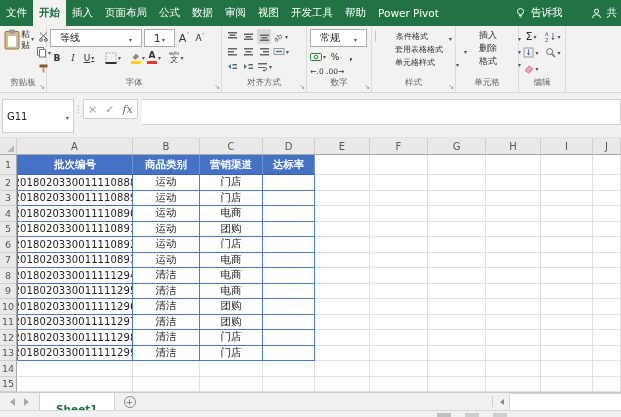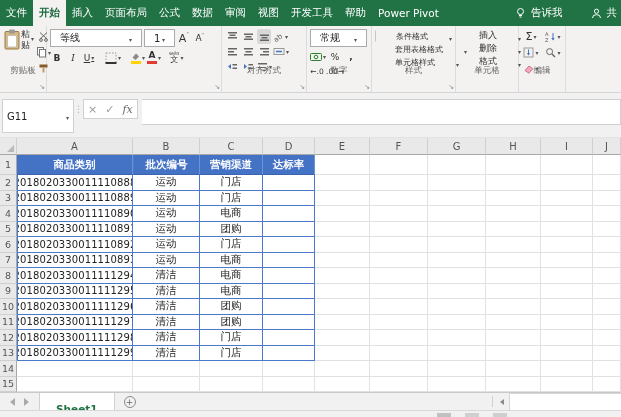--- a/index.html
+++ b/index.html
@@ -12,21 +12,21 @@
 .tabs{display:flex;align-items:stretch}
 .tab{padding:12px 6px;display:flex;align-items:center;font-size:10.5px;white-space:nowrap;cursor:default}
 .tab.active{background:#f3f2f1;color:#1e6b40;font-weight:bold}
 .tabbar-right{margin-left:auto;display:flex;align-items:center;gap:5px;padding-right:4px;font-size:10.5px}
 .tabbar-right .lbl{white-space:nowrap}
 .icon16{display:inline-flex;align-items:center;justify-content:center}
 
 
 .ribbon{height:67px;background:#f3f2f1;border-bottom:1px solid #d5d5d5;display:flex;align-items:stretch}
 .group{position:relative;border-right:1px solid #dcdcdc;padding:3px 3px 12px;flex-shrink:0}
-.glabel{position:absolute;left:0;right:0;bottom:16px;height:12px;line-height:12px;text-align:center;font-size:8.5px;color:#666;white-space:nowrap;overflow:hidden}
+.glabel{position:absolute;left:0;right:0;bottom:4px;height:12px;line-height:12px;text-align:center;font-size:8.5px;color:#666;white-space:nowrap;overflow:hidden}
 .dlg{position:absolute;right:1px;bottom:1px;font-size:7px;color:#8a8a8a;line-height:1}
 .row{display:flex;align-items:center;gap:2px}
 .dd::after{content:"▾";font-size:6px;color:#555;margin-left:1px}
 .sbtn{min-width:14px;height:15px;display:inline-flex;align-items:center;justify-content:center;border-radius:2px;font-size:9px;color:#333}
 .combo{background:#fff;border:1px solid #ababab;height:18px;display:flex;align-items:center;font-size:10px;padding:0 9px;color:#222}
 .combo .cv{flex:1;overflow:hidden;white-space:nowrap}
 .bigbtn{display:flex;flex-direction:row;align-items:center;justify-content:flex-start;font-size:9px;color:#333;line-height:1.15}
 .uline{display:inline-flex;flex-direction:column;align-items:center;line-height:1}
 .uline .ub{width:10px;height:3px;margin-top:1px}
 .wen{display:inline-flex;flex-direction:column;align-items:center;line-height:1;color:#333}
@@ -201,20 +201,21 @@
           </span>
         </span>
         <span style="width:4px"></span>
         <span class="sbtn dd">
           <span class="wen">
             <span class="py">wén</span>
             <span class="hz">文</span>
           </span>
         </span>
       </div>
+      <div class="glabel">字体</div>
       <span class="dlg">↘</span>
     </div>
 
     <div class="group" style="width:85px">
       <div class="row">
         <span class="sbtn">
             <svg width="11" height="11">
               <rect x="1" y="1" width="9" height="1.5" fill="#666"></rect>
               <rect x="2.5" y="3.5" width="6" height="1.5" fill="#666"></rect>
               <rect x="1" y="6" width="9" height="1.5" fill="#666"></rect>
@@ -434,22 +435,22 @@
       <div class="ch">B</div>
       <div class="ch">C</div>
       <div class="ch">D</div>
       <div class="ch">E</div>
       <div class="ch">F</div>
       <div class="ch">G</div>
       <div class="ch">H</div>
       <div class="ch">I</div>
       <div class="ch">J</div>
       <div class="rh">1</div>
+      <div class="c th bl">批次编号</div>
       <div class="c th">商品类别</div>
-      <div class="c th bl">批次编号</div>
       <div class="c th">营销渠道</div>
       <div class="c th">达标率</div>
       <div class="c"></div>
       <div class="c"></div>
       <div class="c"></div>
       <div class="c"></div>
       <div class="c"></div>
       <div class="c"></div>
       <div class="rh">2</div>
       <div class="c tc tn bl">2018020330011110888</div>

